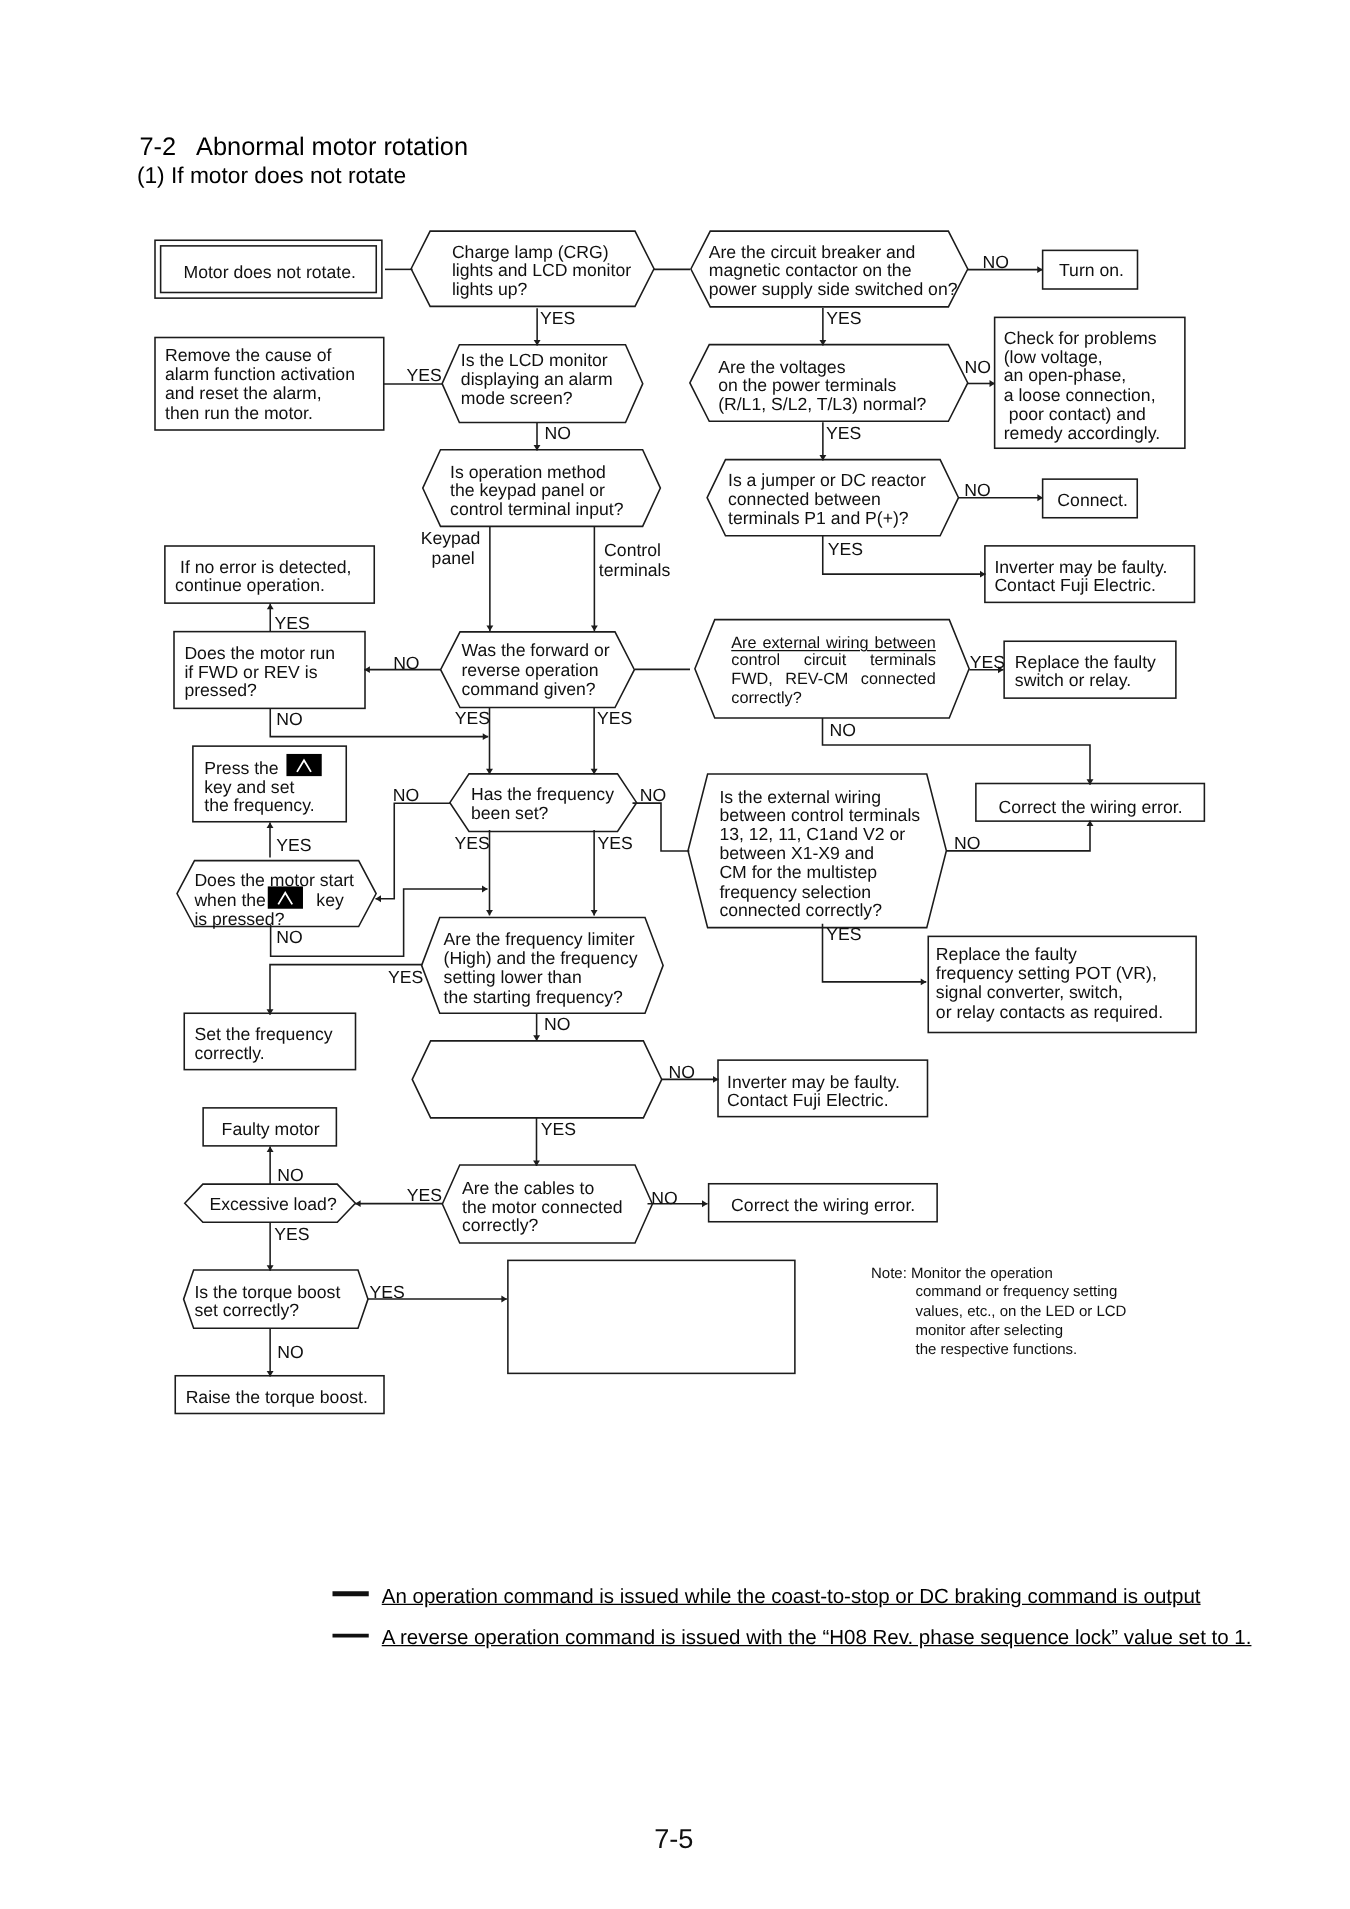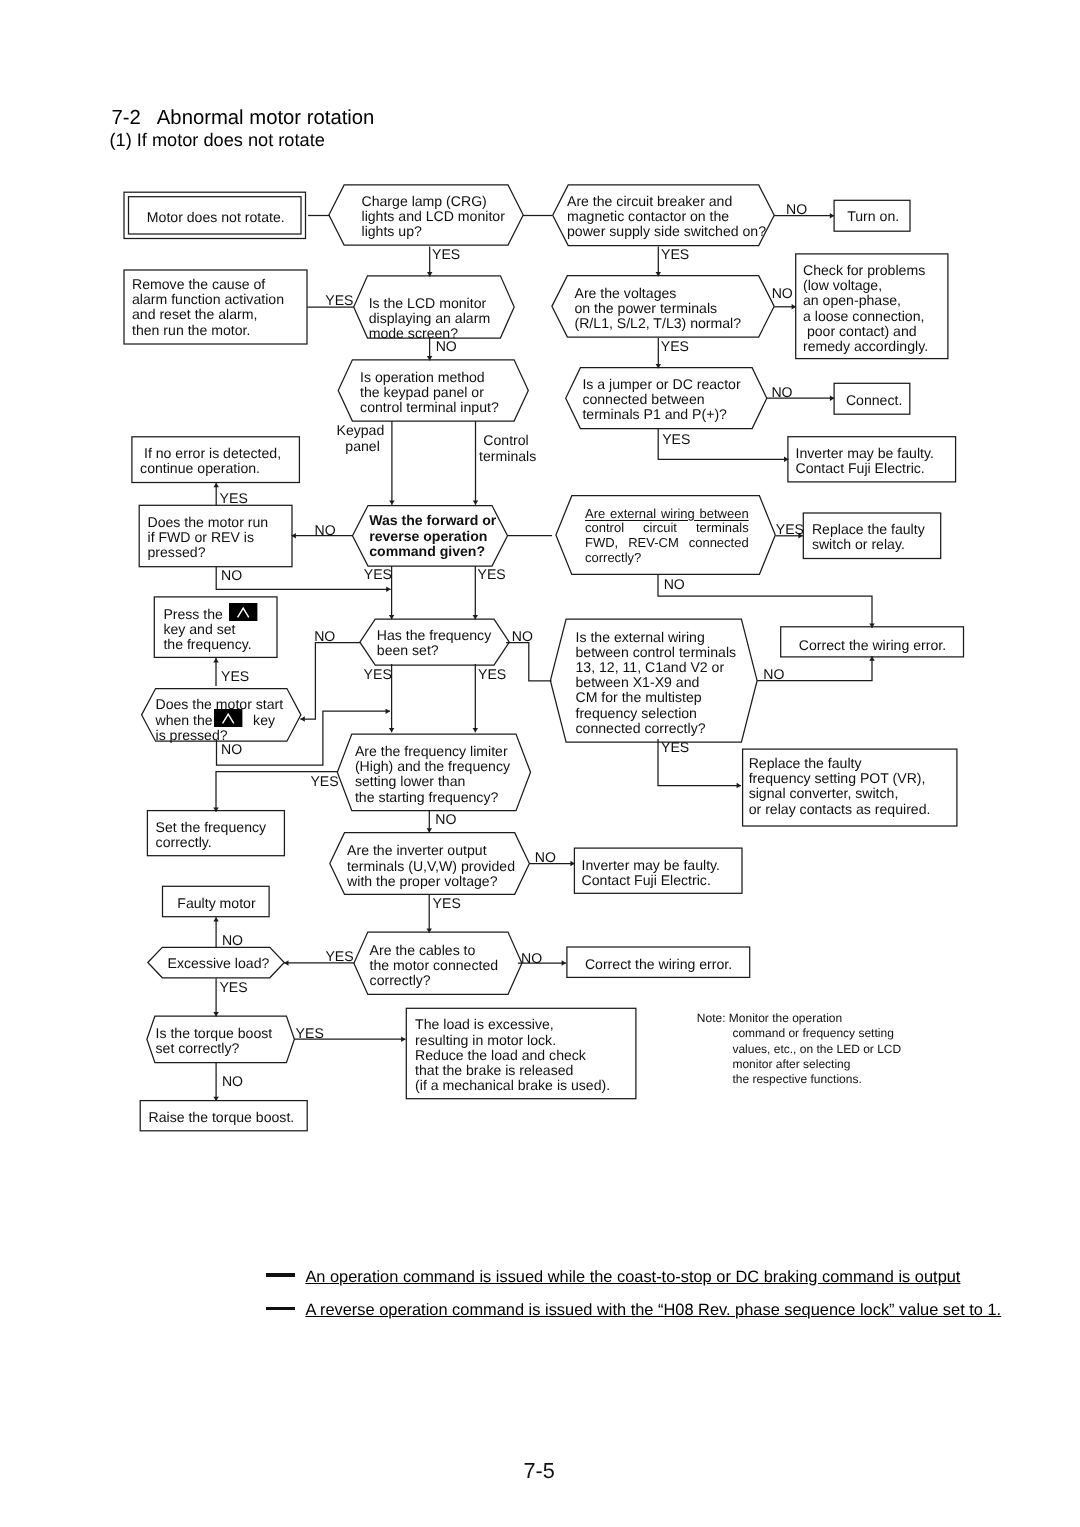--- a/index.html
+++ b/index.html
@@ -155,45 +155,43 @@
   </svg>
 
   <div class="h-sec"><span>7-2</span><span class="h-gap"> </span><span>Abnormal motor rotation</span></div>
   <div class="h-sub">(1) If motor does not rotate</div>
 
   <div class="nt" style="left:146.8px;top:209.6px;"><div>Motor does not rotate.</div></div>
   <div class="nt" style="left:361.5px;top:194px;"><div>Charge lamp (CRG)</div><div>lights and LCD monitor</div><div>lights up?</div></div>
   <div class="nt" style="left:567px;top:194px;"><div>Are the circuit breaker and</div><div>magnetic contactor on the</div><div>power supply side switched on?</div></div>
   <div class="nt" style="left:847.2px;top:209.3px;text-align:right;"><div>Turn on.</div></div>
   <div class="nt" style="left:132px;top:277px;"><div>Remove the cause of</div><div>alarm function activation</div><div>and reset the alarm,</div><div>then run the motor.</div></div>
-  <div class="nt" style="left:368.7px;top:296px;"><div>Is the LCD monitor</div><div>displaying an alarm</div><div>mode screen?</div></div>
+  <div class="nt" style="left:368.7px;top:281px;"><div>Is the LCD monitor</div><div>displaying an alarm</div><div>mode screen?</div></div>
   <div class="nt" style="left:574.5px;top:286px;"><div>Are the voltages</div><div>on the power terminals</div><div>(R/L1, S/L2, T/L3) normal?</div></div>
   <div class="nt" style="left:803px;top:263px;"><div>Check for problems</div><div>(low voltage,</div><div>an open-phase,</div><div>a loose connection,</div><div> poor contact) and</div><div>remedy accordingly.</div></div>
   <div class="nt" style="left:360.1px;top:369.9px;"><div>Is operation method</div><div>the keypad panel or</div><div>control terminal input?</div></div>
   <div class="nt" style="left:582.4px;top:376.9px;"><div>Is a jumper or DC reactor</div><div>connected between</div><div>terminals P1 and P(+)?</div></div>
   <div class="nt" style="left:845.9px;top:392.8px;"><div>Connect.</div></div>
   <div class="nt" style="left:795.5px;top:445.7px;"><div>Inverter may be faulty.</div><div>Contact Fuji Electric.</div></div>
   <div class="nt" style="left:140.1px;top:445.6px;"><div> If no error is detected,</div><div>continue operation.</div></div>
   <div class="nt" style="left:147.5px;top:514.8px;"><div>Does the motor run</div><div>if FWD or REV is</div><div>pressed?</div></div>
-  <div class="nt" style="left:369.2px;top:513.3px;font-weight:bold;"><div>Was the forward or</div><div>reverse operation</div><div>command given?</div></div>
+  <div class="nt" style="left:369.2px;top:513.3px;"><div>Was the forward or</div><div>reverse operation</div><div>command given?</div></div>
   <div class="nt" style="left:811.9px;top:522.1px;"><div>Replace the faulty</div><div>switch or relay.</div></div>
   <div class="nt" style="left:376.8px;top:627.5px;"><div>Has the frequency</div><div>been set?</div></div>
   <div class="nt" style="left:575.5px;top:629.5px;"><div>Is the external wiring</div><div>between control terminals</div><div>13, 12, 11, C1and V2 or</div><div>between X1-X9 and</div><div>CM for the multistep</div><div>frequency selection</div><div>connected correctly?</div></div>
   <div class="nt" style="left:798.8px;top:637.9px;"><div>Correct the wiring error.</div></div>
   <div class="nt" style="left:354.9px;top:743.9px;"><div>Are the frequency limiter</div><div>(High) and the frequency</div><div>setting lower than</div><div>the starting frequency?</div></div>
   <div class="nt" style="left:748.7px;top:756.0px;"><div>Replace the faulty</div><div>frequency setting POT (VR),</div><div>signal converter, switch,</div><div>or relay contacts as required.</div></div>
   <div class="nt" style="left:155.6px;top:820px;"><div>Set the frequency</div><div>correctly.</div></div>
-  <div class="nt" style="left:347.1px;top:843.4px;"><div>Are the inverter output</div><div>terminals (U,V,W) provided</div><div>with the proper voltage?</div></div>
   <div class="nt" style="left:581.6px;top:857.6px;"><div>Inverter may be faulty.</div><div>Contact Fuji Electric.</div></div>
   <div class="nt" style="left:177.3px;top:895.9px;"><div>Faulty motor</div></div>
   <div class="nt" style="left:369.6px;top:942.5px;"><div>Are the cables to</div><div>the motor connected</div><div>correctly?</div></div>
   <div class="nt" style="left:584.9px;top:956.5px;"><div>Correct the wiring error.</div></div>
   <div class="nt" style="left:167.5px;top:956px;"><div>Excessive load?</div></div>
   <div class="nt" style="left:155.5px;top:1025.9px;"><div>Is the torque boost</div><div>set correctly?</div></div>
-  <div class="nt" style="left:415.1px;top:1017.4px;"><div>The load is excessive,</div><div>resulting in motor lock.</div><div>Reduce the load and check</div><div>that the brake is released</div><div>(if a mechanical brake is used).</div></div>
   <div class="nt" style="left:148.5px;top:1109.6px;"><div>Raise the torque boost.</div></div>
   <div class="nt" style="left:163.4px;top:606.5px;"><div><span>Press the</span><span class="sp" style="width:6.3px"></span><span class="keycap"><svg viewBox="0 0 28.4 18.2" width="28.4" height="18.2" aria-hidden="true">
             <rect x="0" y="0" width="28.4" height="18.2" fill="#000"></rect>
             <path d="M 8.6 14.5 L 14.2 5.2 L 19.8 14.5" fill="none" stroke="#fff" stroke-width="1.45" stroke-linejoin="miter" stroke-linecap="butt"></path>
           </svg></span></div><div>key and set</div><div>the frequency.</div></div>
   <div class="nt" style="left:155.5px;top:697.4px;"><div>Does the motor start</div><div><span>when the</span><span class="sp" style="width:1.5px"></span><span class="keycap"><svg viewBox="0 0 28.4 18.2" width="28.4" height="18.2" aria-hidden="true">
             <rect x="0" y="0" width="28.4" height="18.2" fill="#000"></rect>
             <path d="M 8.6 14.5 L 14.2 5.2 L 19.8 14.5" fill="none" stroke="#fff" stroke-width="1.45" stroke-linejoin="miter" stroke-linecap="butt"></path>
           </svg></span><span class="sp" style="width:10.5px"></span><span>key</span></div><div>is pressed?</div></div>
   <div class="nt nt-just" style="left:585px;top:506.9px;width:163.7px;font-size:13px;line-height:14.6px;"><div class="jline"><u>Are external wiring between</u></div><div class="jline">control circuit terminals</div><div class="jline">FWD, REV-CM connected</div><div>correctly?</div></div>

